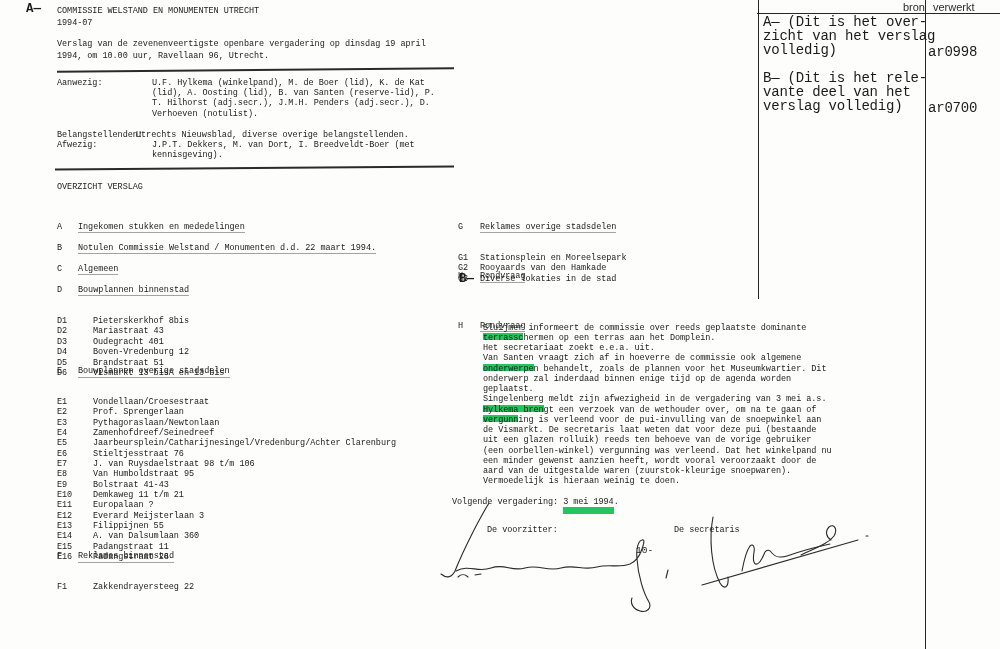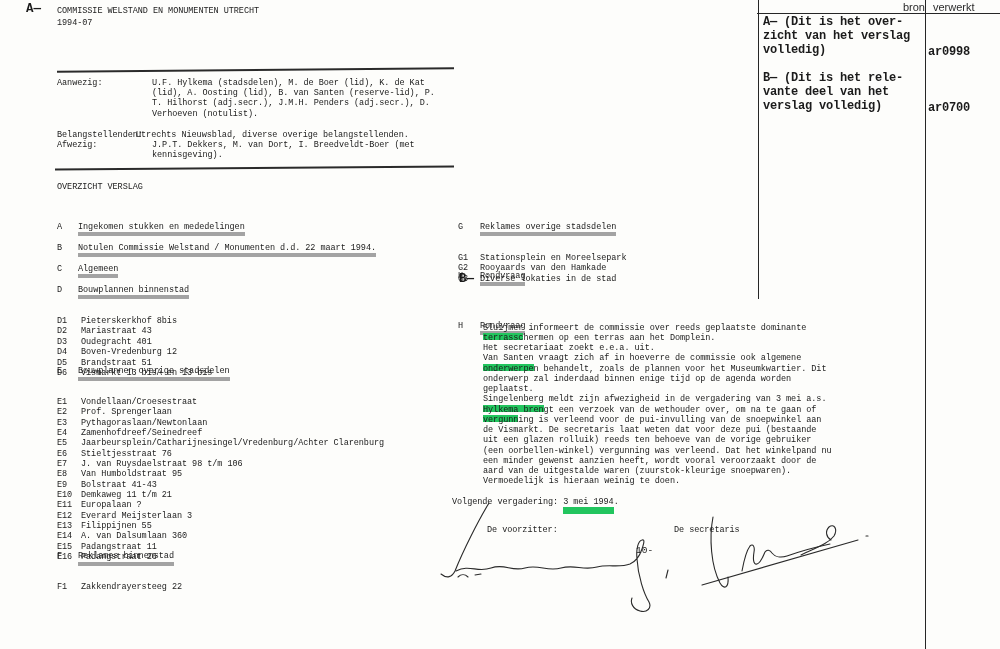--- a/index.html
+++ b/index.html
@@ -1,48 +1,49 @@
 <!DOCTYPE html>
 <html><head>
 <meta charset="utf-8">
 <style>
   html,body{margin:0;padding:0;background:#e8e8e8;}
   .page{position:relative;width:1000px;height:649px;background:#fdfdfb;overflow:hidden;
         font-family:"Liberation Mono","DejaVu Sans Mono",monospace;color:#1b1b1b;}
   .abs{position:absolute;white-space:pre;}
   .t{font-size:8.5px;line-height:10.2px;letter-spacing:-0.05px;}
   .bold{font-weight:normal;}
-  .ul{border-bottom:4px solid #a3a3a3;padding-bottom:0.5px;}
+  .ul{border-bottom:1px solid #a3a3a3;padding-bottom:0.5px;}
   .u{border-bottom:7px solid #22c55e;padding-bottom:0.5px;}
   .hrow .code{display:inline-block;width:21px;}
-  .irow .icode{display:inline-block;width:24px;}
+  .irow .icode{display:inline-block;width:36px;}
   .mid .hrow .code{width:22px;}
   .mid .irow .icode{width:22px;}
   .rule{position:absolute;height:1.6px;background:#2a2a2a;}
   .vline{position:absolute;width:1.4px;background:#262626;}
   .hline{position:absolute;height:1.4px;background:#262626;}
   .sans{font-family:"Liberation Sans","DejaVu Sans",sans-serif;font-size:11px;color:#2b2b2b;}
-  .note{font-size:12px;line-height:14.4px;font-weight:700;letter-spacing:-0.2px;}
+  .note{font-size:14px;line-height:14.4px;font-weight:400;letter-spacing:-0.2px;}
   .mark{font-size:12.5px;font-weight:600;}
   svg.sig{position:absolute;left:0;top:0;pointer-events:none;}
   .pagenum{font-size:9.5px;}
 </style>
 </head>
 <body>
 
 <div class="page">
 
   <div class="abs mark" style="left:26px;top:2px;">A—</div>
 
   <div class="abs t bold" style="left:57px;top:6px;">COMMISSIE WELSTAND EN MONUMENTEN UTRECHT</div>
   <div class="abs t bold" style="left:57px;top:18px;">1994-07</div>
+  <div class="abs t" style="left:57px;top:39px;line-height:11.6px;"><div>Verslag van de zevenenveertigste openbare vergadering op dinsdag 19 april</div><div>1994, om 10.00 uur, Ravellaan 96, Utrecht.</div></div>
   <div class="rule" style="left:57px;top:69px;width:397px;transform:rotate(-0.5deg);"></div>
 
   <div class="abs t" style="left:57px;top:78px;">Aanwezig:</div>
-  <div class="abs t" style="left:152px;top:78px;"><div>U.F. Hylkema (stadsdelen), M. de Boer (lid), K. de Kat</div><div>(lid), A. Oosting (lid), B. van Santen (reserve-lid), P.</div><div>T. Hilhorst (adj.secr.), J.M.H. Penders (adj.secr.), D.</div><div>Verhoeven (notulist).</div></div>
+  <div class="abs t" style="left:152px;top:78px;"><div>U.F. Hylkema (winkelpand), M. de Boer (lid), K. de Kat</div><div>(lid), A. Oosting (lid), B. van Santen (reserve-lid), P.</div><div>T. Hilhorst (adj.secr.), J.M.H. Penders (adj.secr.), D.</div><div>Verhoeven (notulist).</div></div>
   <div class="abs t" style="left:57px;top:129.5px;">Belangstellenden:</div>
   <div class="abs t" style="left:136px;top:129.5px;"><div>Utrechts Nieuwsblad, diverse overige belangstellenden.</div></div>
   <div class="abs t" style="left:57px;top:139.8px;">Afwezig:</div>
   <div class="abs t" style="left:152px;top:139.8px;"><div>J.P.T. Dekkers, M. van Dort, I. Breedveldt-Boer (met</div><div>kennisgeving).</div></div>
   <div class="rule" style="left:55px;top:166.5px;width:399px;transform:rotate(-0.4deg);"></div>
 
   <div class="abs t" style="left:57px;top:181.5px;">OVERZICHT VERSLAG</div>
 
   <div class="abs t" style="left:57px;top:201.5px;">
     <div class="hrow"><span class="code">A</span><span class="ul">Ingekomen stukken en mededelingen</span></div>

